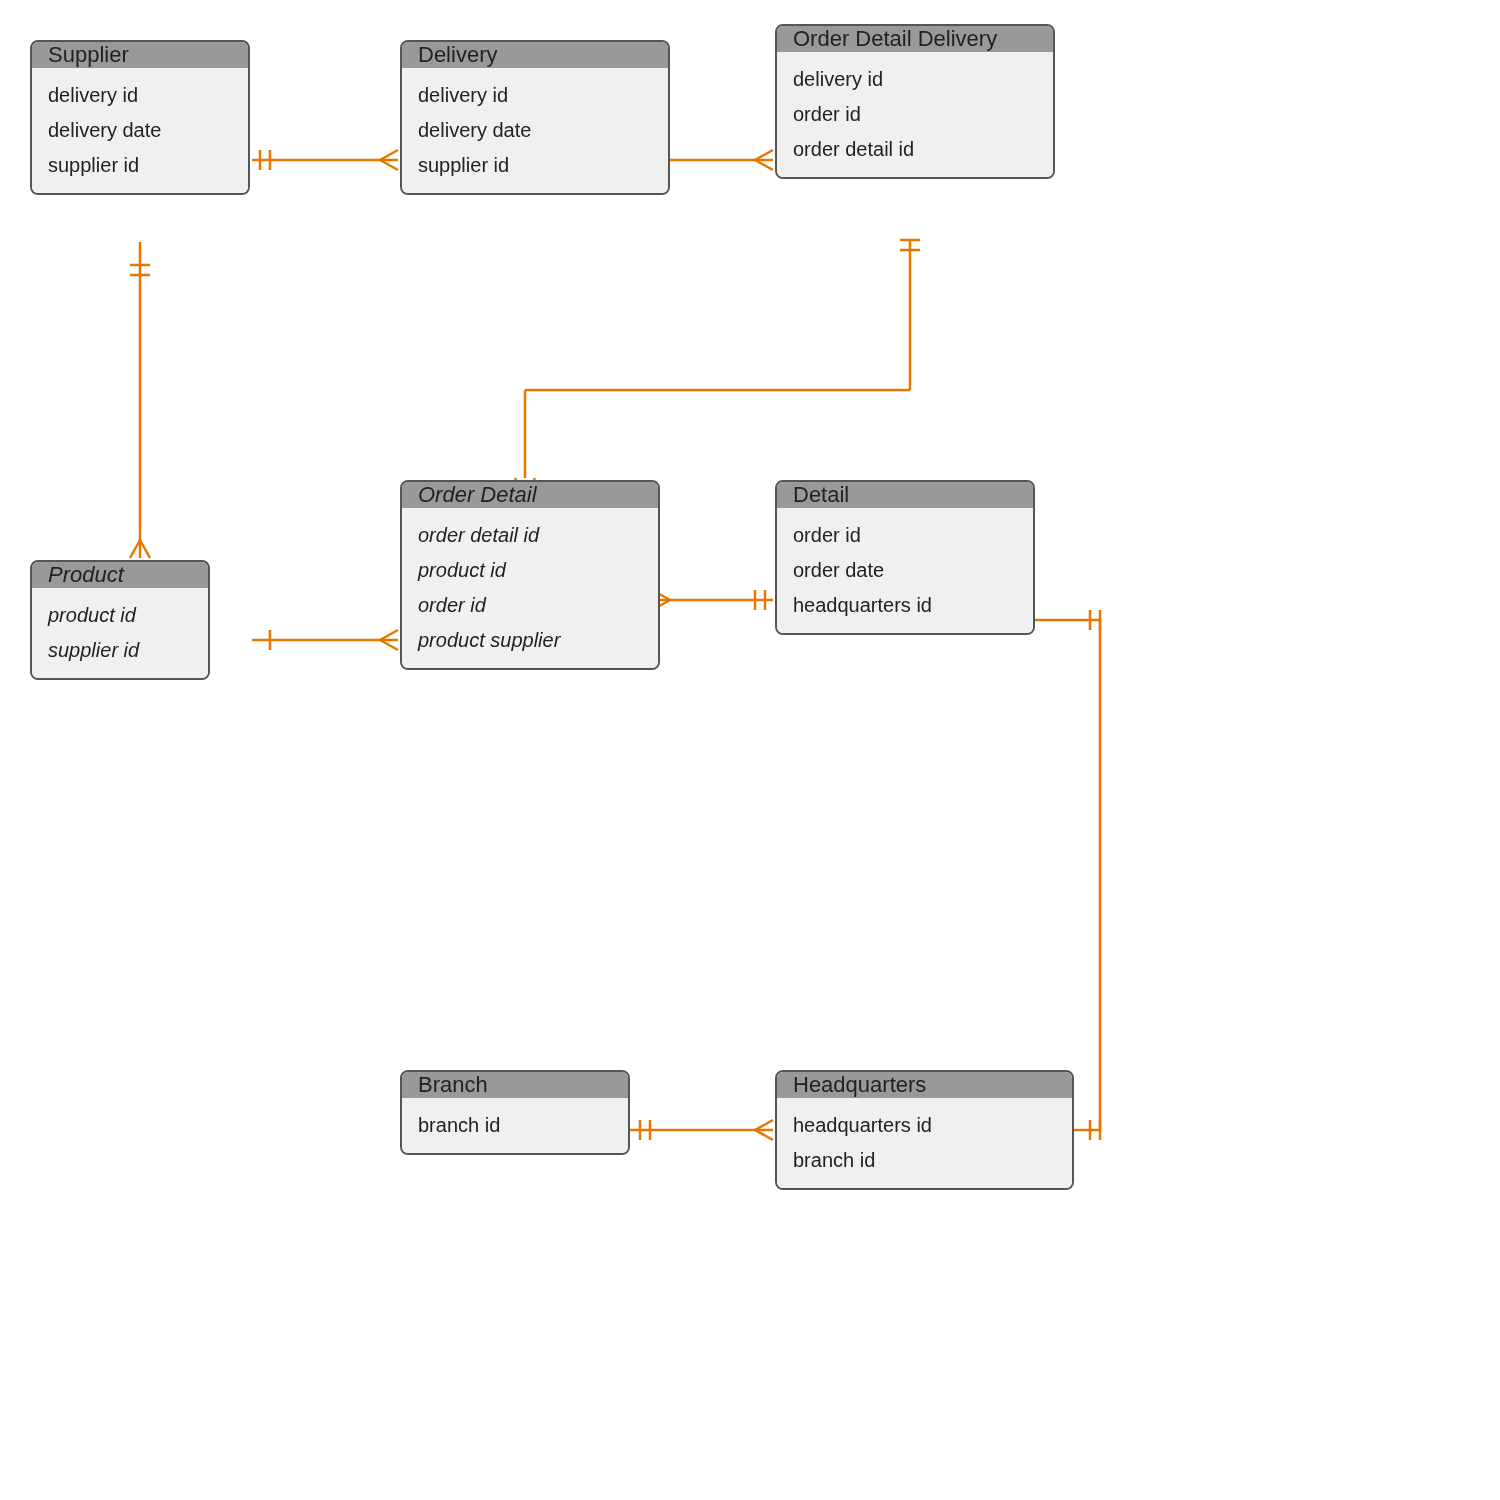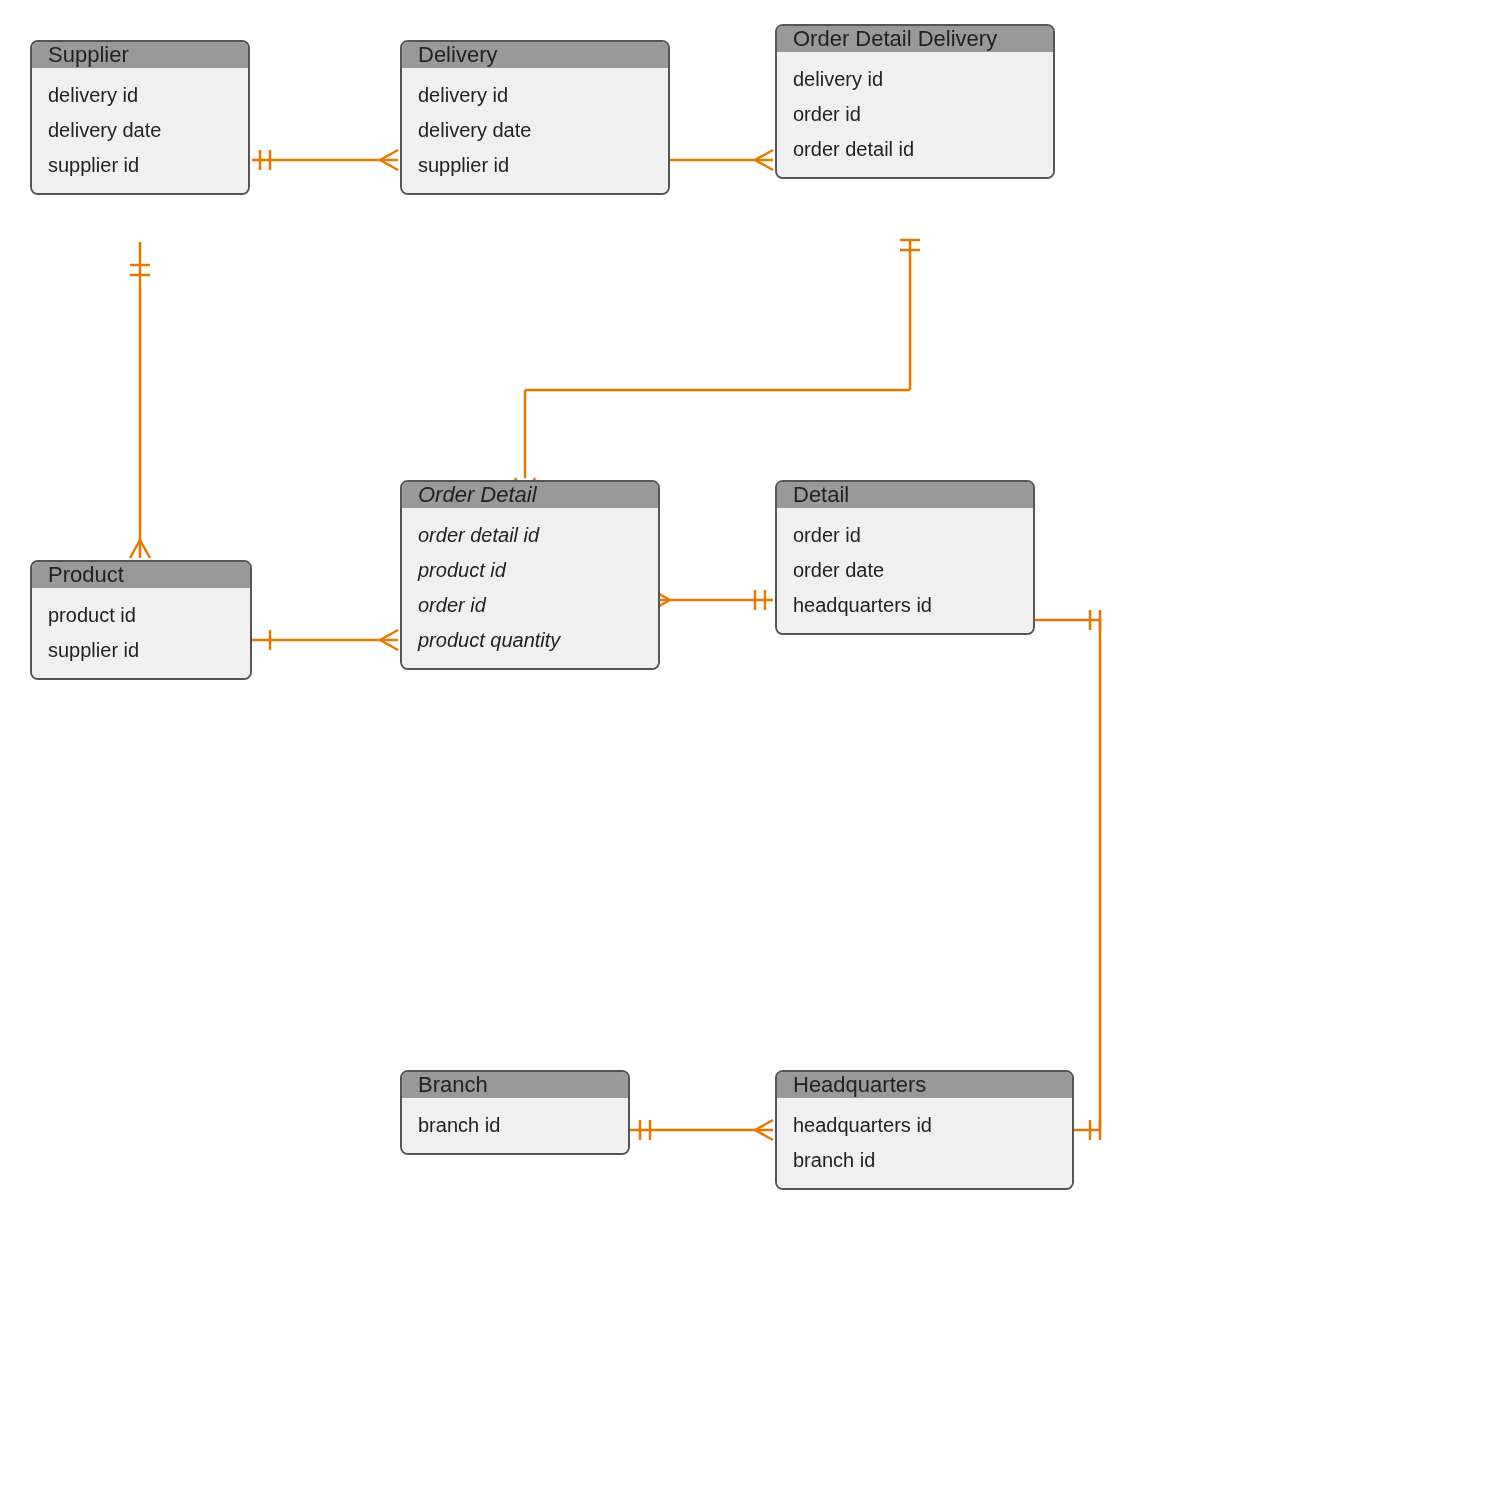--- a/index.html
+++ b/index.html
@@ -143,35 +143,35 @@
 
 <div id="table-order-detail-delivery" class="er-table" style="left:775px;top:24px;width:280px;">
   <div class="er-table-header">Order Detail Delivery</div>
   <div class="er-table-body">
     <div class="er-table-field">delivery id</div>
     <div class="er-table-field">order id</div>
     <div class="er-table-field">order detail id</div>
   </div>
 </div>
 
-<div id="table-product" class="er-table" style="left:30px;top:560px;width:222px;">
+<div id="table-product" class="er-table" style="left:30px;top:560px;width:180px;font-style:italic;">
   <div class="er-table-header">Product</div>
   <div class="er-table-body">
     <div class="er-table-field">product id</div>
     <div class="er-table-field">supplier id</div>
   </div>
 </div>
 
 <div id="table-order-detail" class="er-table" style="left:400px;top:480px;width:260px;font-style:italic;">
   <div class="er-table-header">Order Detail</div>
   <div class="er-table-body">
     <div class="er-table-field">order detail id</div>
     <div class="er-table-field">product id</div>
     <div class="er-table-field">order id</div>
-    <div class="er-table-field">product quantity</div>
+    <div class="er-table-field">product supplier</div>
   </div>
 </div>
 
 <div id="table-order" class="er-table" style="left:775px;top:480px;width:260px;">
   <div class="er-table-header">Detail</div>
   <div class="er-table-body">
     <div class="er-table-field">order id</div>
     <div class="er-table-field">order date</div>
     <div class="er-table-field">headquarters id</div>
   </div>

